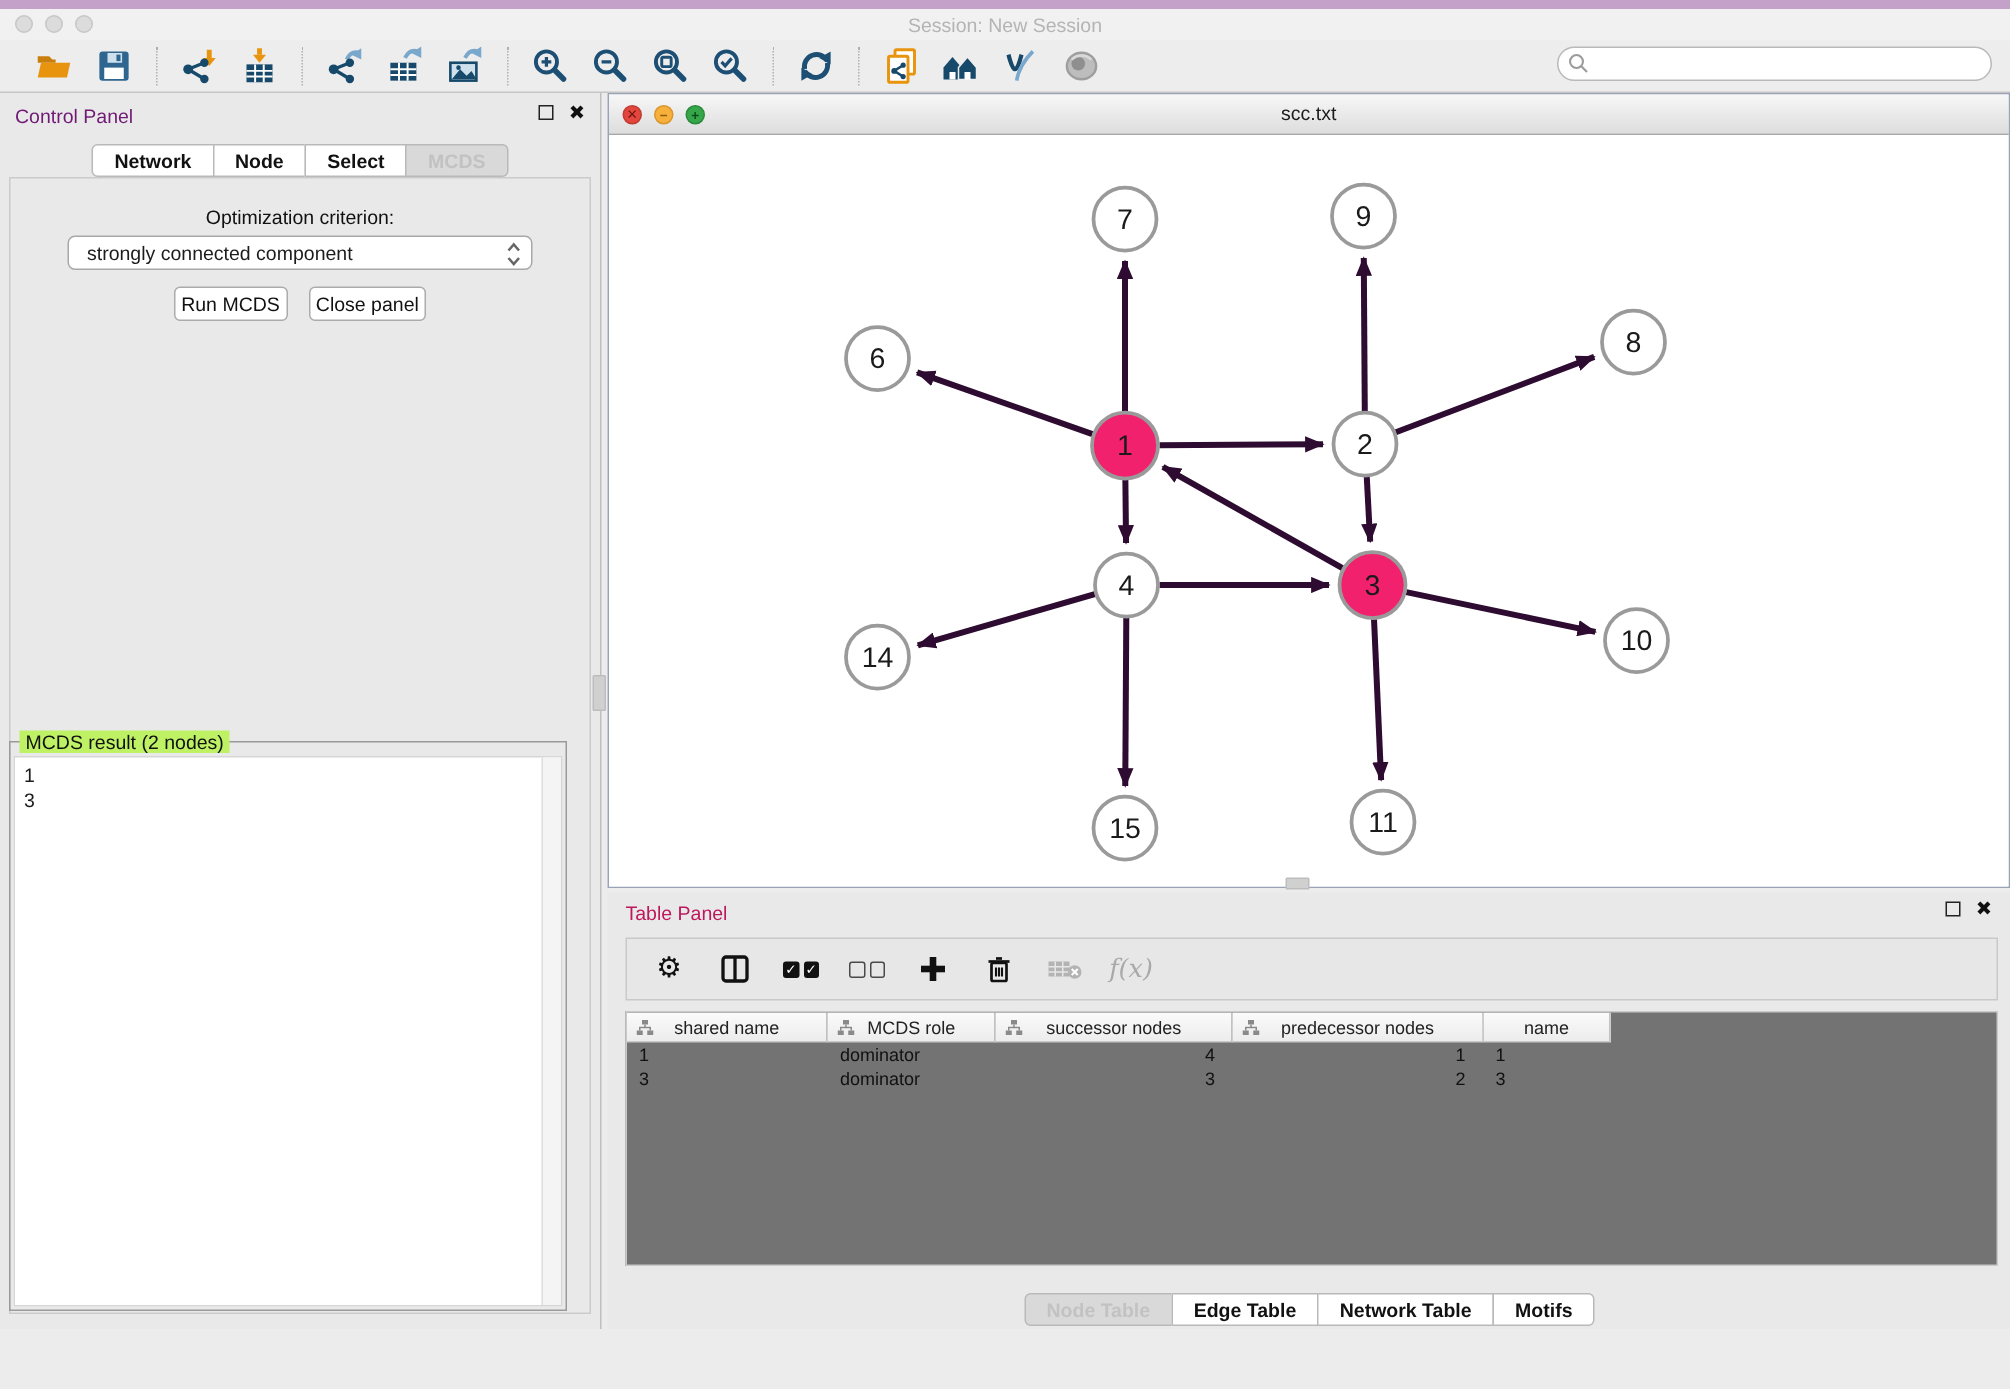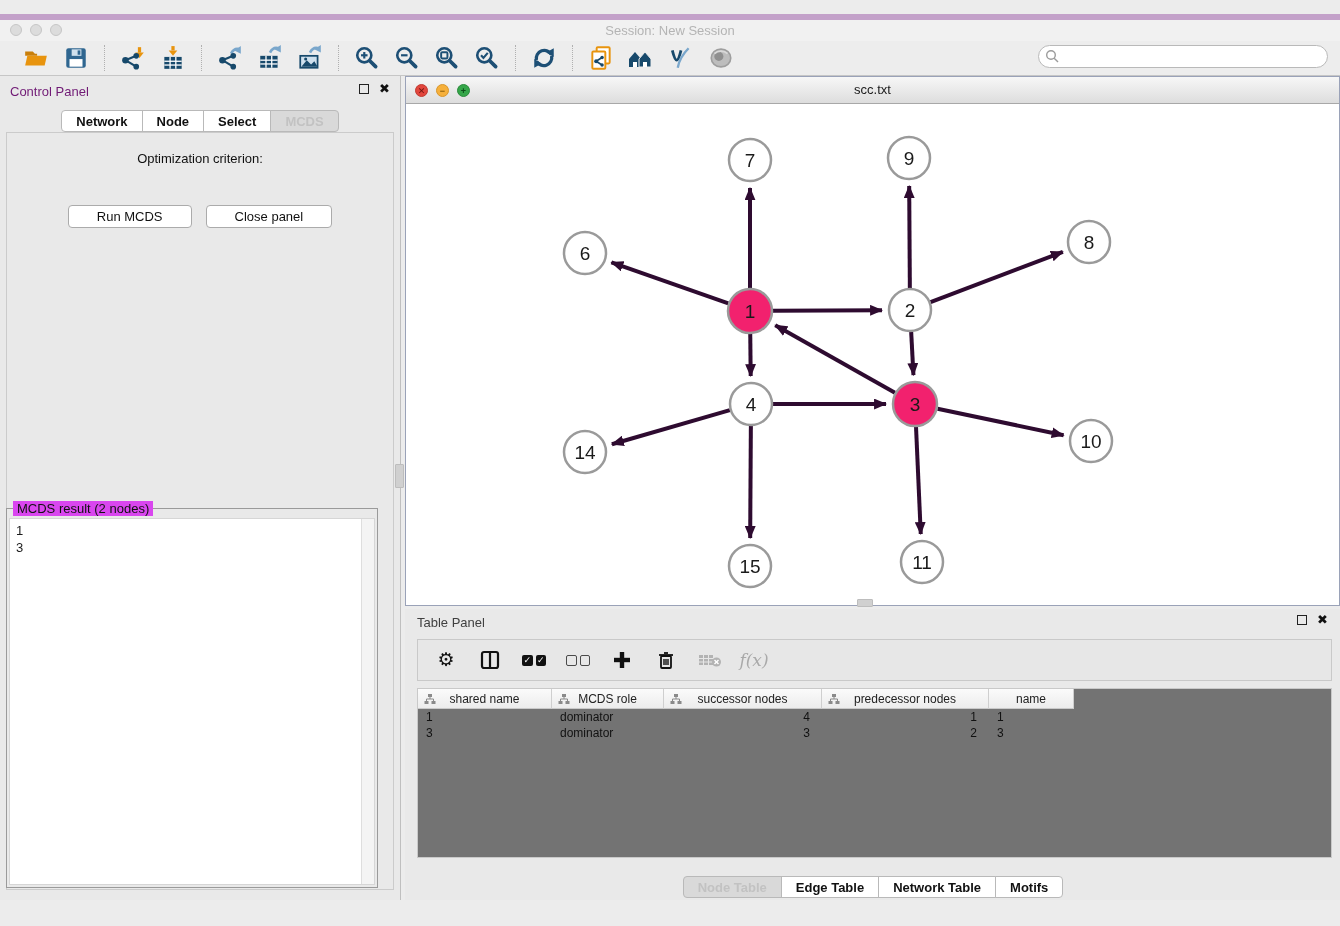--- a/index.html
+++ b/index.html
@@ -1,18 +1,18 @@
 <!DOCTYPE html>
 <html><head>
 <meta charset="utf-8">
 <style>
   * { margin:0; padding:0; box-sizing:border-box; }
   html,body { width:1340px; height:926px; }
   body { font-family:"Liberation Sans","DejaVu Sans",sans-serif; background:#ececec; color:#1c1c1c; overflow:hidden; }
-  #app { position:relative; width:1340px; height:664px; background:#ececec;margin-top:14px; }
+  #app { position:relative; width:1340px; height:664px; background:#ececec; }
 
   
   .accent-strip { position:absolute; left:0; top:0; width:1340px; height:6px; background:#c3a1c9; }
   .titlebar { position:absolute; left:0; top:6px; width:1340px; height:21px; background:#f1f1f1; }
   .traffic-inactive { position:absolute; left:10px; top:4px; display:flex; gap:8px; }
   .traffic-inactive span { width:12px; height:12px; border-radius:50%; background:#dcdcdc; border:1px solid #c6c6c6; }
   .app-title { position:absolute; left:0; right:0; top:3px; text-align:center; font-size:13px; color:#b4b4b4; }
 
   
   .toolbar { position:absolute; left:0; top:27px; width:1340px; height:35px; background:#ededed; border-bottom:1px solid #c6c6c6; display:flex; align-items:center; padding-left:8px; }
@@ -32,23 +32,23 @@
   .cp-tabs { position:absolute; left:0; top:34px; width:100%; display:flex; justify-content:center; }
   .tab { height:22px; padding:0 14px; background:#fff; border:1px solid #b9b9b9; font-size:13px; font-weight:600; display:flex; align-items:center; margin-left:-1px; color:#111; }
   .tab:first-child { border-radius:4px 0 0 4px; margin-left:0; }
   .tab:last-child { border-radius:0 4px 4px 0; }
   .tab.active { background:#d9d9d9; color:#c2c2c2; }
   .cp-content { position:absolute; left:6px; right:6px; top:56px; bottom:10px; border:1px solid #cbcbcb; background:#e9e9e9; }
   .opt-label { position:absolute; left:0; right:0; top:18px; text-align:center; font-size:13px; color:#111; }
   .dropdown { position:absolute; left:38px; top:38px; width:310px; height:23px; background:#fff; border:1px solid #a8a8a8; border-radius:5px; font-size:13px; display:flex; align-items:center; padding:0 24px 0 12px; }
   .dropdown svg { position:absolute; right:6px; top:3px; }
   .btn-row { position:absolute; left:0; right:0; top:72px; display:flex; justify-content:center; gap:14px; }
-  .push-btn { height:23px; padding:0 28px; background:#fff; border:1px solid #ababab; border-radius:4px; font-size:13px; color:#111; display:flex; align-items:center; }
+  .push-btn { height:23px; padding:0 4px; background:#fff; border:1px solid #ababab; border-radius:4px; font-size:13px; color:#111; display:flex; align-items:center; }
   .result-group { position:absolute; left:6px; top:432px; width:372px; height:380px; border:1px solid #9a9a9a; }
-  .result-title { position:absolute; left:6px; top:-8px; background:#d946ef; padding:0 4px; font-size:13px; color:#111; }
+  .result-title { position:absolute; left:6px; top:-8px; background:#bef264; padding:0 4px; font-size:13px; color:#111; }
   .result-area { position:absolute; left:2px; right:2px; top:9px; bottom:2px; background:#fff; border:1px solid #d6d6d6; font-size:13px; }
   .result-lines { padding:3px 6px; line-height:17px; }
   .result-scroll { position:absolute; right:0; top:0; bottom:0; width:13px; background:#f4f4f4; border-left:1px solid #dedede; }
 
   
   .network-window { position:absolute; left:405px; top:62px; width:935px; height:530px; background:#fff; border:1px solid #9aa2b8; }
   .nw-titlebar { position:absolute; left:0; top:0; right:0; height:27px; background:linear-gradient(#f7f7f7,#dddddd); border-bottom:1px solid #a8a8a8; }
   .traffic { position:absolute; left:9px; top:7px; display:flex; gap:8px; }
   .traffic span { width:13px; height:13px; border-radius:50%; font-size:9px; font-weight:bold; display:flex; align-items:center; justify-content:center; }
   .tl-red { background:#e2463d; border:1px solid #c03b32; color:#71150f; }
@@ -57,21 +57,21 @@
   .nw-title { position:absolute; left:0; right:0; top:5px; text-align:center; font-size:13px; color:#1a1a1a; }
   .nw-canvas { position:absolute; left:0; top:27px; right:0; bottom:0; background:#fff; }
   .graph-label { font-size:19px; fill:#1a1a1a; }
 
   
   .v-handle { position:absolute; left:395px; top:450px; width:9px; height:24px; background:#d0d0d0; border:1px solid #bdbdbd; border-radius:1px; }
   .h-handle { position:absolute; left:857px; top:585px; width:16px; height:8px; background:#d0d0d0; border:1px solid #bdbdbd; border-radius:1px; }
 
   
   .table-panel { position:absolute; left:405px; top:595px; width:935px; height:291px; background:#e9e9e9; }
-  .tp-header { position:absolute; left:12px; top:6px; font-size:13px; color:#404040; }
+  .tp-header { position:absolute; left:12px; top:6px; font-size:13px; color:#be185d; }
   .tp-btns { position:absolute; right:12px; top:6px; display:flex; gap:10px; align-items:center; }
   .tp-toolbar { position:absolute; left:12px; right:8px; top:30px; height:42px; background:#e7e7e7; border:1px solid #c9c9c9; display:flex; align-items:center; gap:20px; padding-left:16px; }
   .tp-tool { width:24px; height:24px; display:flex; align-items:center; justify-content:center; }
   .gear-glyph { font-size:19px; color:#111; line-height:20px; }
   .chk-pair { display:flex; gap:3px; }
   .chk { width:11px; height:11px; border-radius:2px; }
   .chk.on { background:#111; color:#fff; font-size:9px; font-weight:bold; display:flex; align-items:center; justify-content:center; }
   .chk.off { border:1.5px solid #4a4a4a; background:transparent; }
   .fx { font-family:"DejaVu Serif","Liberation Serif",serif; font-style:italic; font-size:17px; color:#a9a9a9; }
   .tp-table { position:absolute; left:12px; right:8px; top:79px; height:170px; background:#737373; border:1px solid #c9c9c9; overflow:hidden; }
@@ -274,20 +274,27 @@
       <span class="close-btn">✖</span>
     </div>
     <div class="cp-tabs">
       <div class="tab">Network</div>
       <div class="tab">Node</div>
       <div class="tab">Select</div>
       <div class="tab active">MCDS</div>
     </div>
     <div class="cp-content">
       <div class="opt-label">Optimization criterion:</div>
+      <div class="dropdown">
+        <span>strongly connected component</span>
+        <svg width="11" height="17" viewBox="0 0 11 17">
+            <path d="M2 6 L5.5 2 L9 6" stroke="#666" stroke-width="1.7" fill="none"></path>
+            <path d="M2 11 L5.5 15 L9 11" stroke="#666" stroke-width="1.7" fill="none"></path>
+          </svg>
+      </div>
       <div class="btn-row">
         <button class="push-btn">Run MCDS</button>
         <button class="push-btn">Close panel</button>
       </div>
     </div>
     <div class="result-group">
       <div class="result-title">MCDS result (2 nodes)</div>
       <div class="result-area">
         <div class="result-lines">
           <div>1</div>

